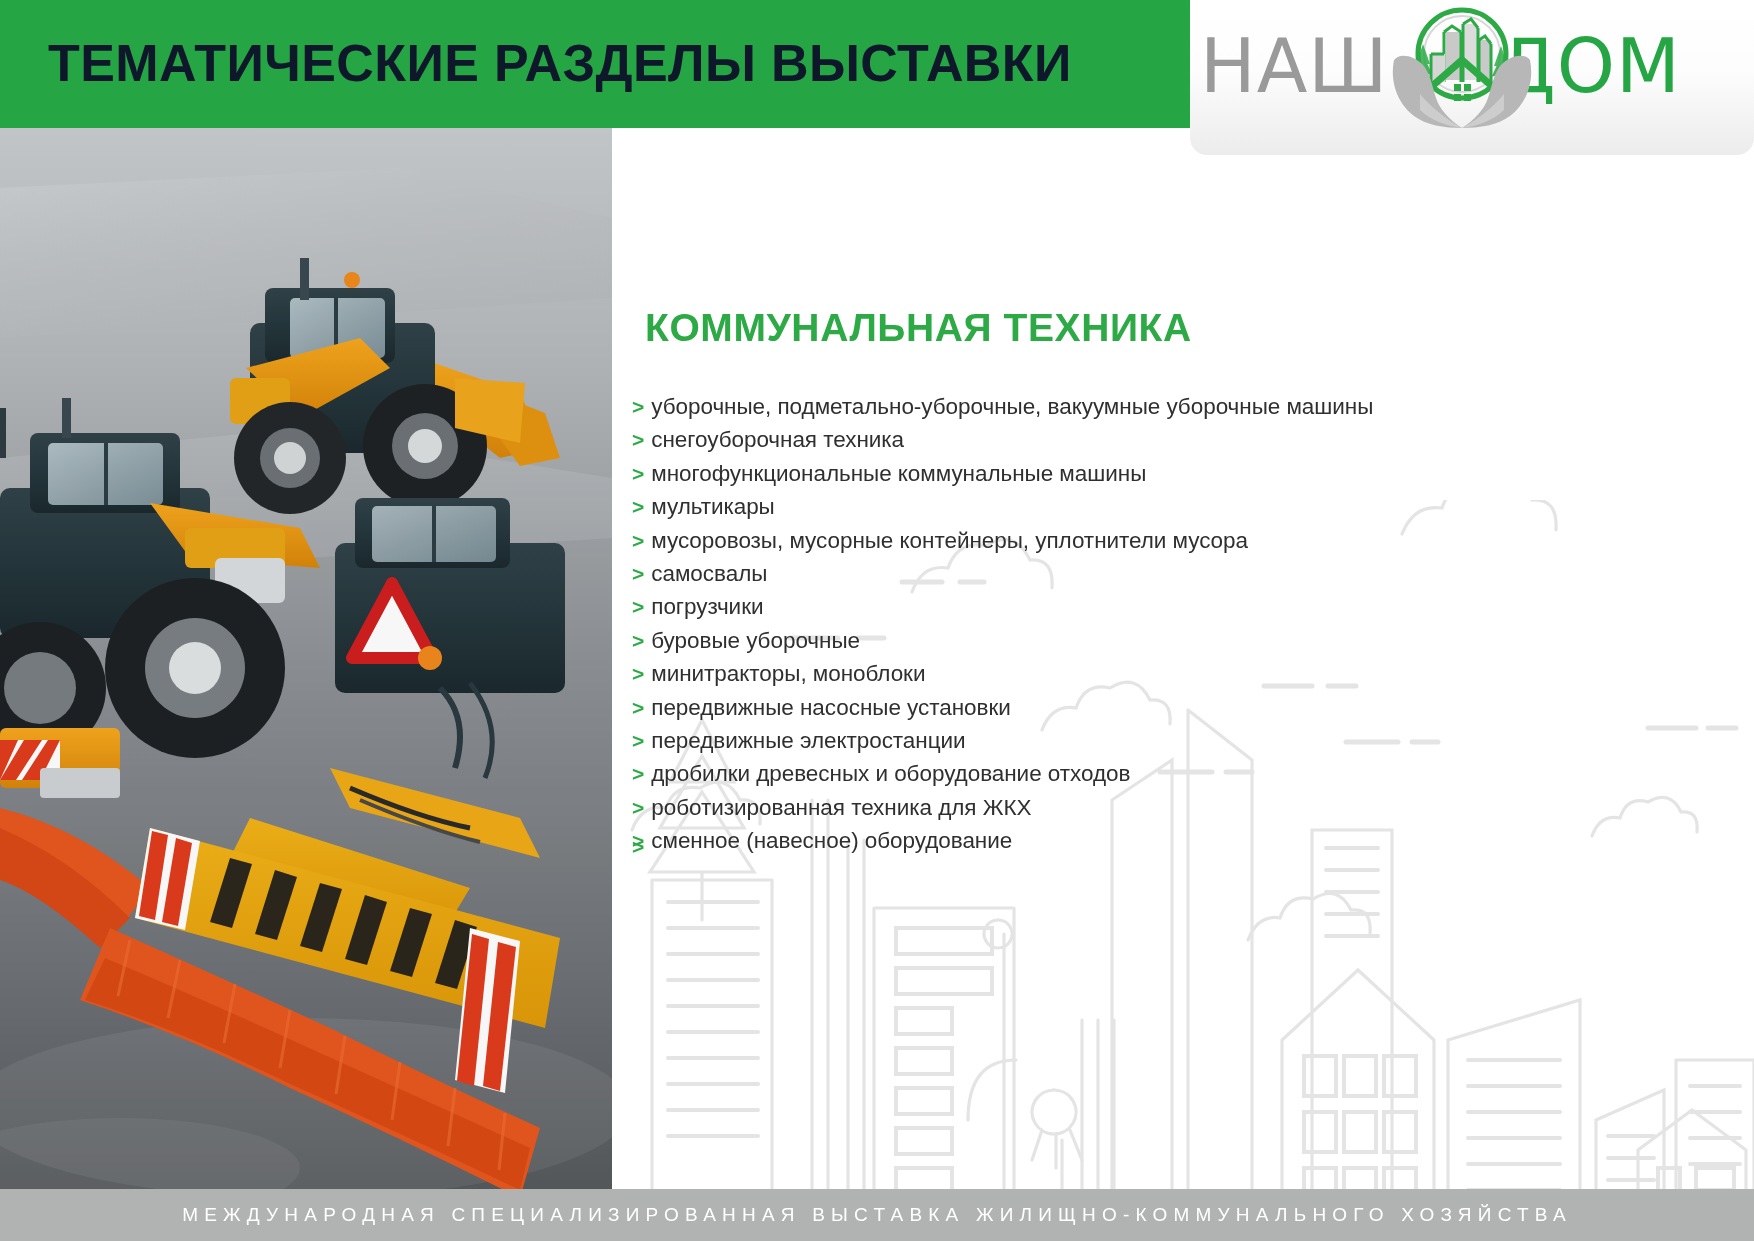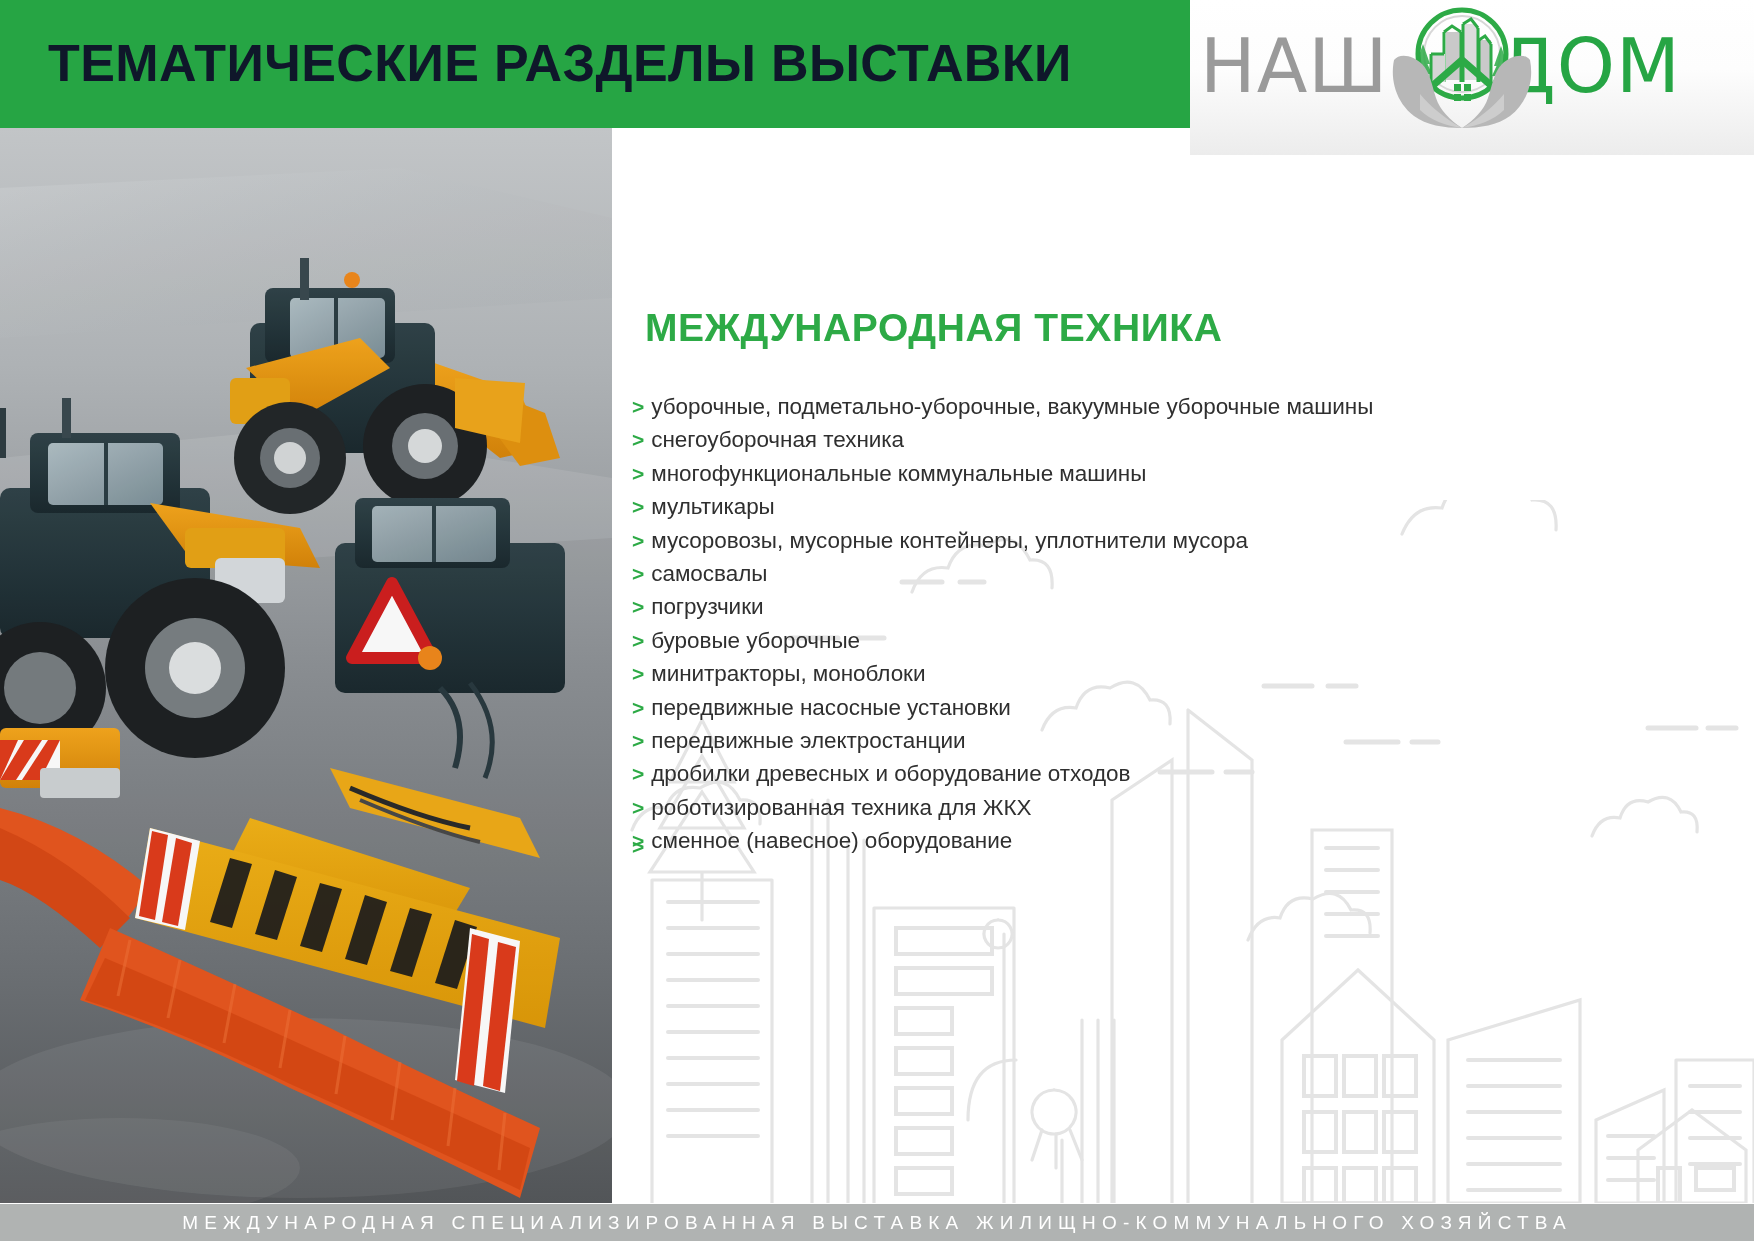--- a/index.html
+++ b/index.html
@@ -42,20 +42,21 @@
     white-space: nowrap;
     font-family: "Liberation Sans", sans-serif;
   }
   .header-logo-zone {
     position: absolute;
     top: 0;
     left: 1190px;
     width: 564px;
     height: 155px;
     background: linear-gradient(180deg, #ffffff 0%, #fdfdfd 45%, #ececec 100%);
+    border-radius: 17px;
   }
 
   
   .logo {
     position: absolute;
     top: 0; left: 0;
     width: 564px; height: 128px;
   }
   .logo-nash {
     position: absolute;
@@ -161,21 +162,21 @@
     line-height: 1;
     margin-top: 27px;
   }
 
   
   .footer {
     position: absolute;
     left: 0;
     bottom: 0;
     width: 1754px;
-    height: 37px;
+    height: 52px;
     background: #b0b3b2;
     display: flex;
     align-items: center;
     justify-content: center;
   }
   .footer-text {
     color: #ffffff;
     font-size: 19px;
     letter-spacing: 6.2px;
     white-space: nowrap;
@@ -508,21 +509,21 @@
       </g>
 
       <path d="M1026 650 L1080 610 L1134 650 L1134 703 L1026 703 Z"></path>
       <rect x="1046" y="668" width="22" height="35" stroke-width="4"></rect>
       <rect x="1084" y="668" width="38" height="22" stroke-width="4"></rect>
     </g>
   </svg>
 </div>
 
 <div class="content">
-  <div class="section-title">МЕЖДУНАРОДНАЯ ТЕХНИКА</div>
+  <div class="section-title">КОММУНАЛЬНАЯ ТЕХНИКА</div>
   <ul class="bullet-list" id="bullet-list">
       <li class="bullet-item">
         <span class="bullet-chevron">&gt;</span>
         <span class="bullet-text">уборочные, подметально-уборочные, вакуумные уборочные машины</span>
       </li>
       <li class="bullet-item">
         <span class="bullet-chevron">&gt;</span>
         <span class="bullet-text">снегоуборочная техника</span>
       </li>
       <li class="bullet-item">

